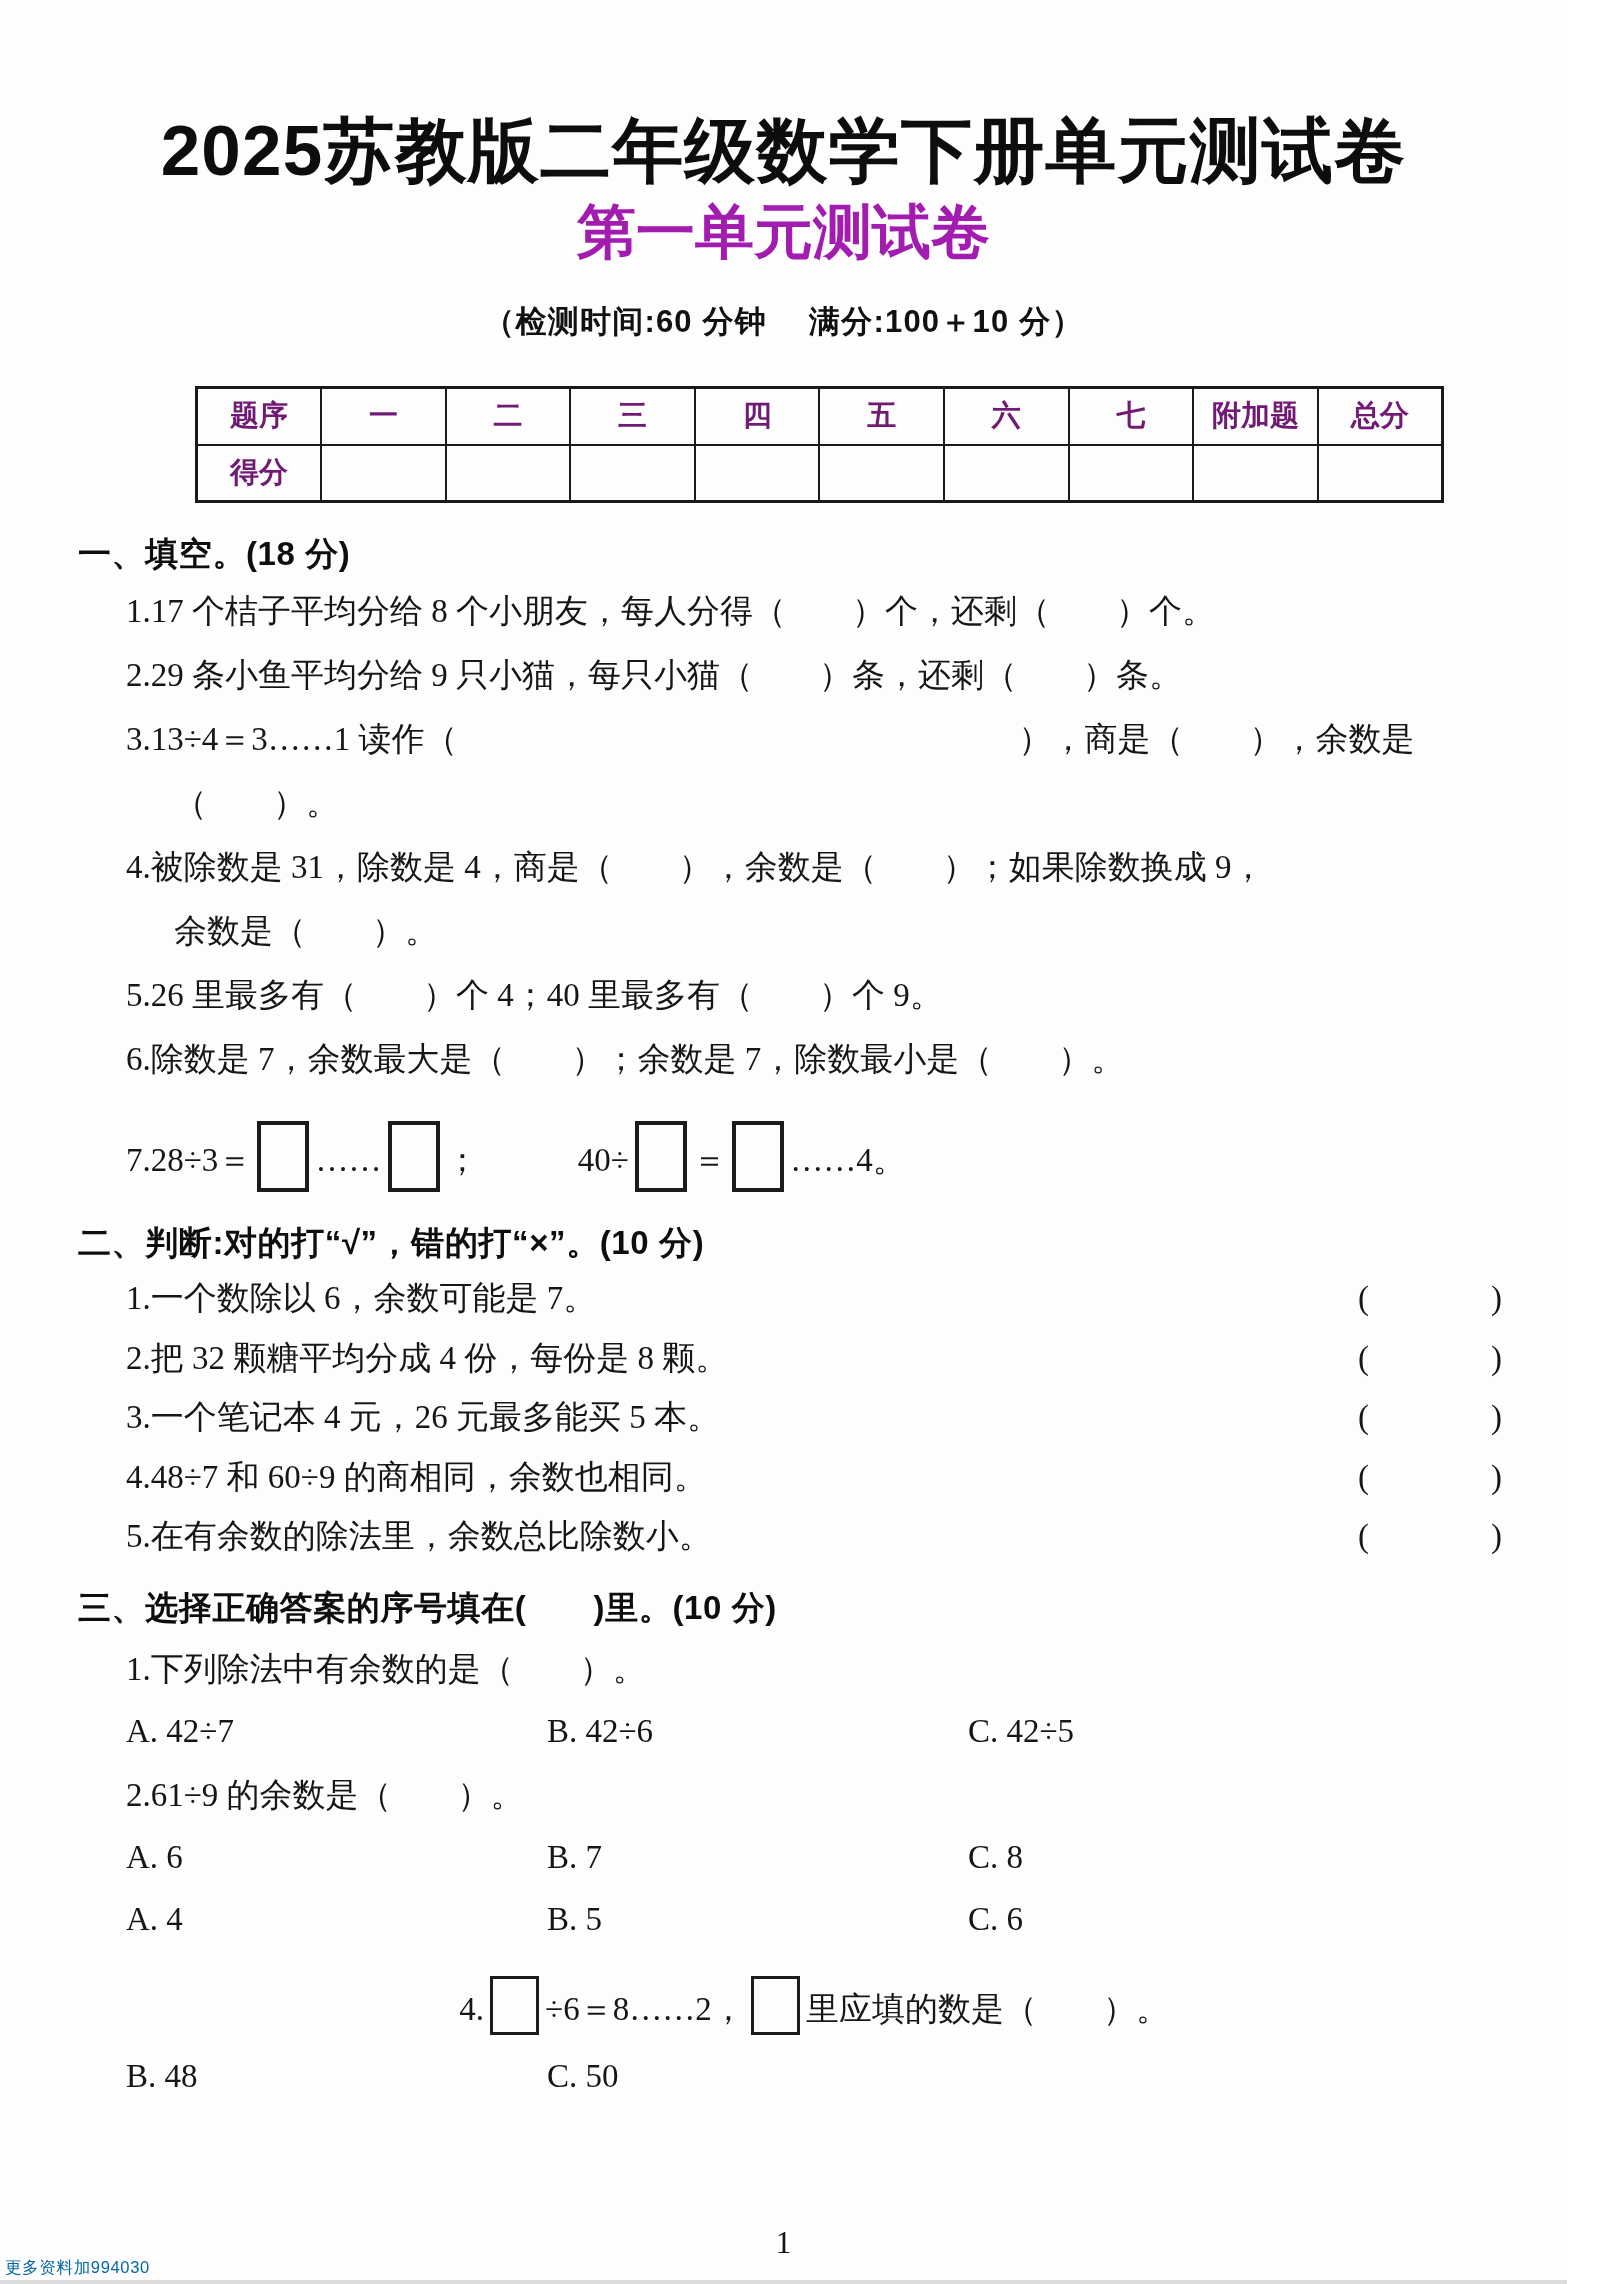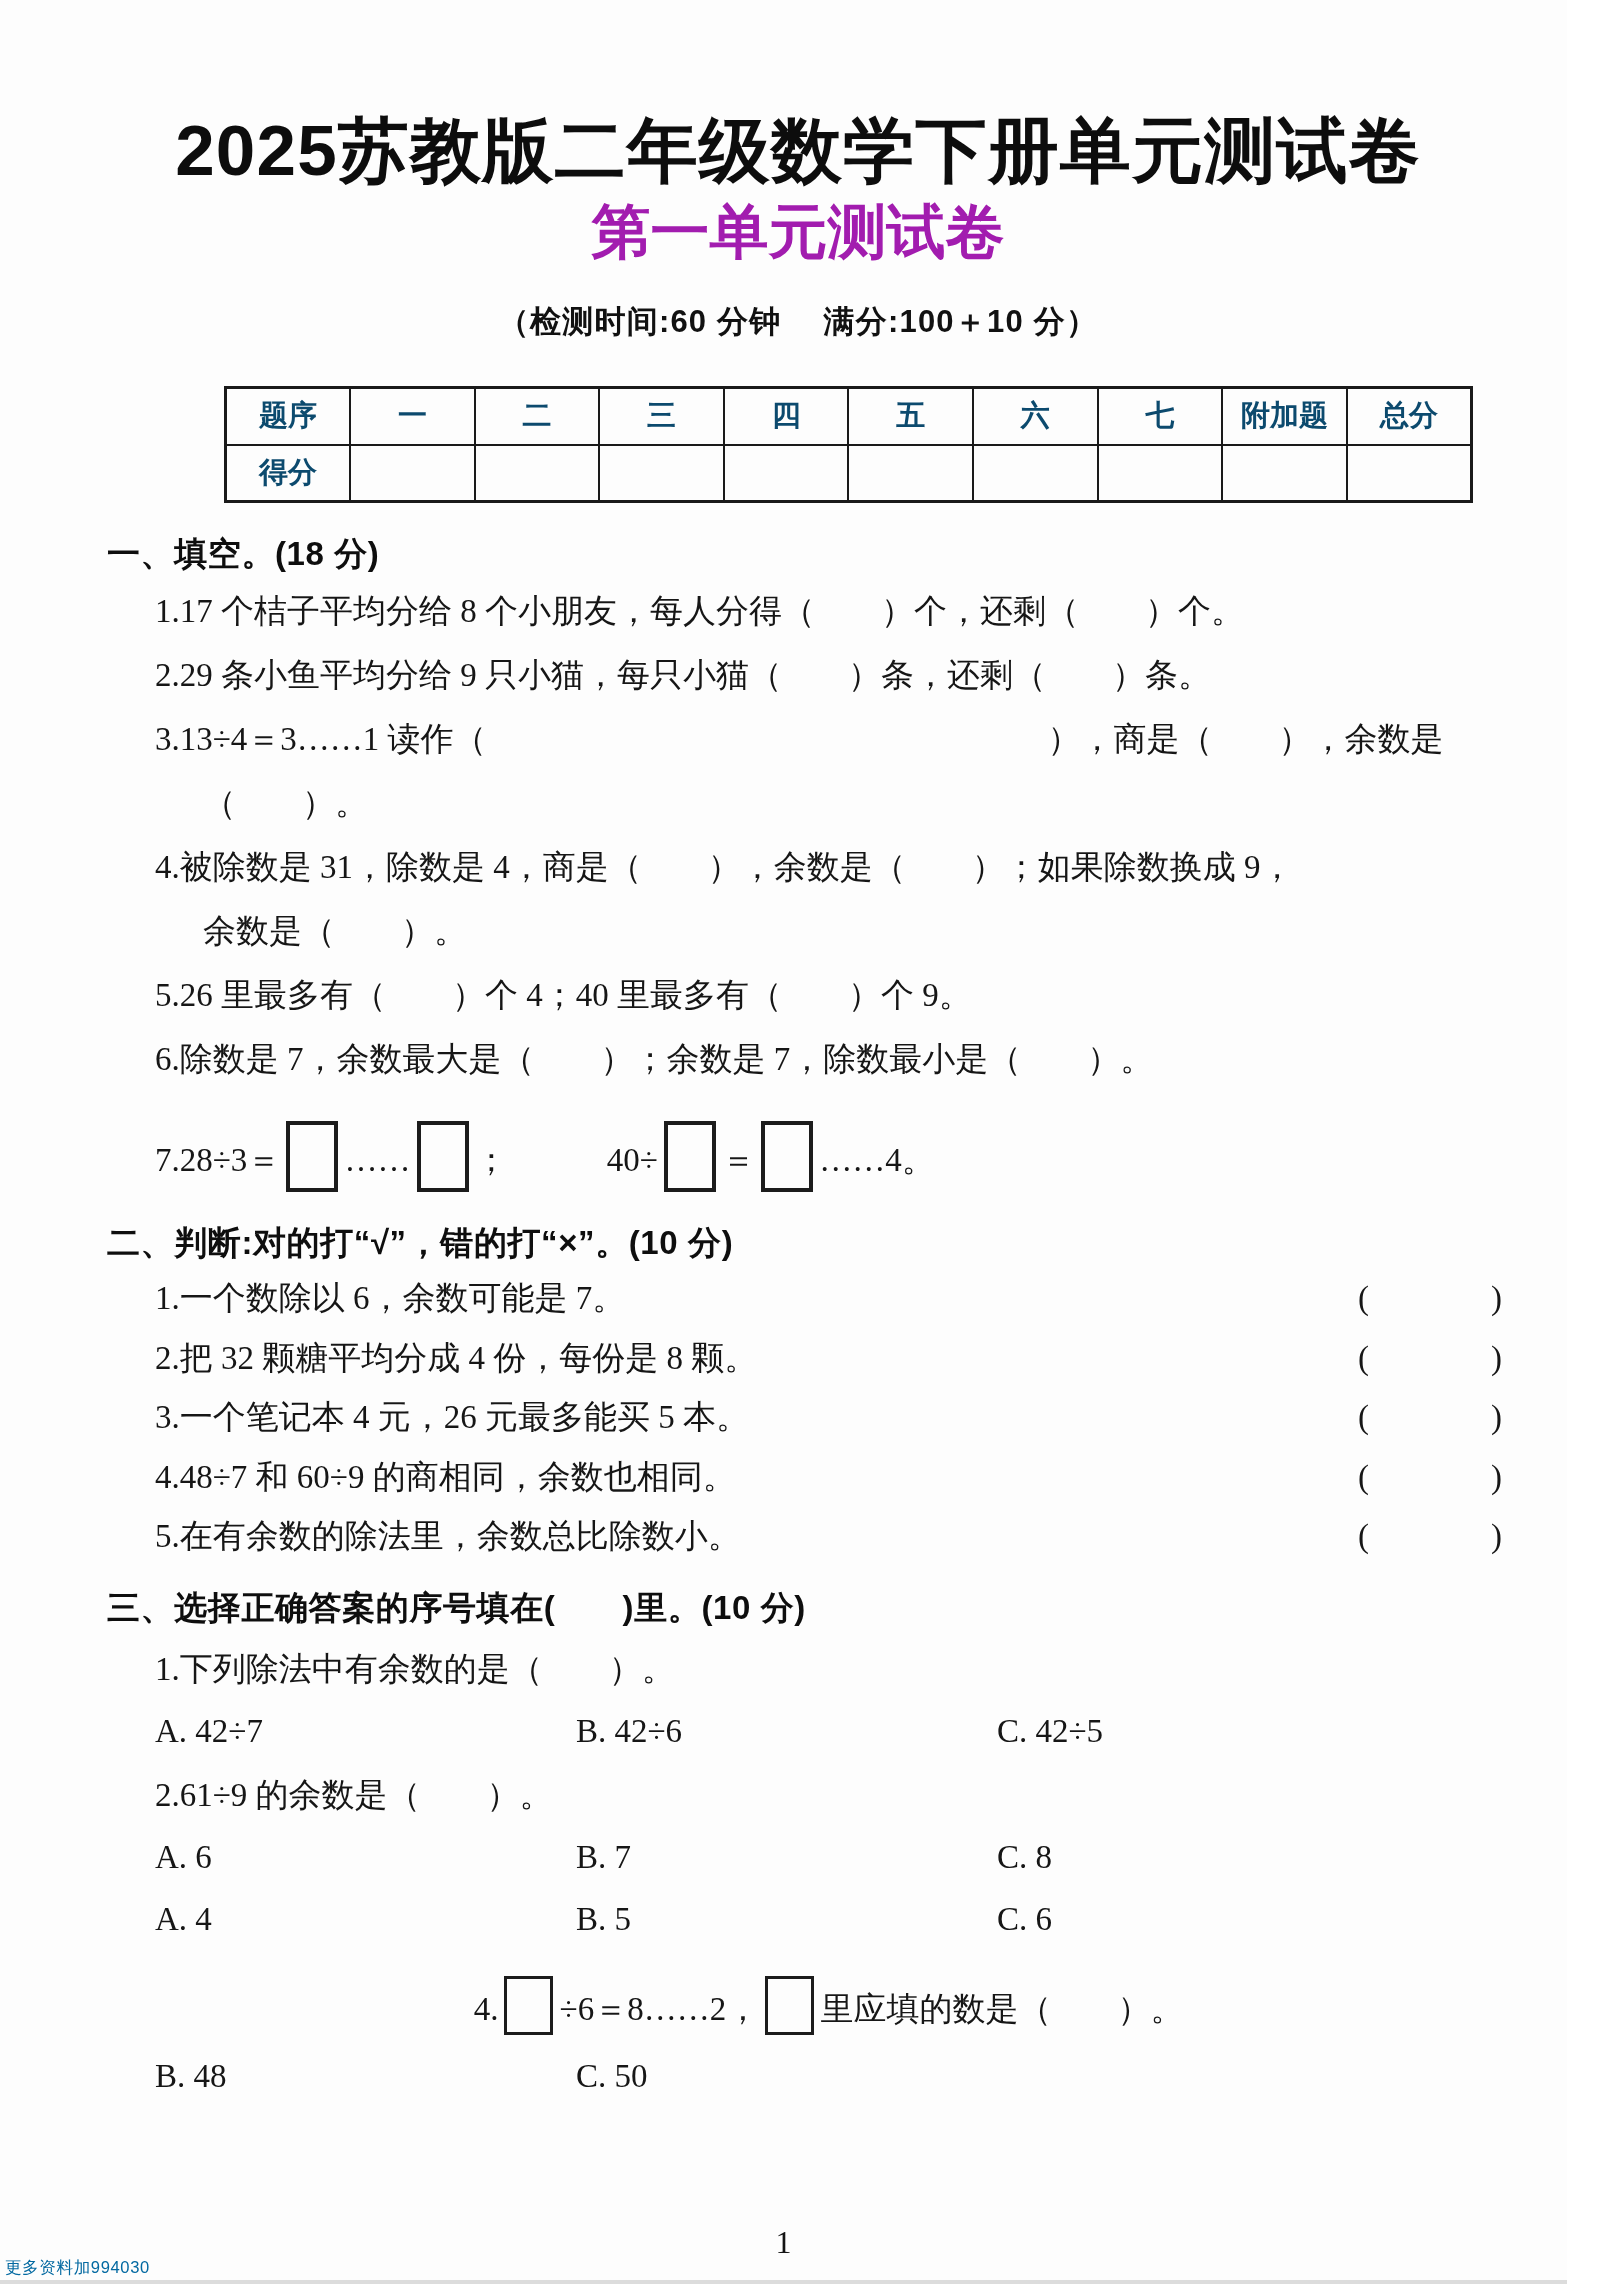--- a/index.html
+++ b/index.html
@@ -1,21 +1,20 @@
 <!DOCTYPE html>
 <html style="font-size:9.8px"><head>
 <meta charset="utf-8">
 <style>
   * { box-sizing: border-box; }
   html,body { margin:0; padding:0; background:#ffffff; }
   .page {
     position:relative; width:1567px; height:2284px;
     background:#fdfdfd; color:#161616; overflow:hidden;
     font-family:"Liberation Serif","DejaVu Serif",serif;
-    padding-left:29px;
   }
   .title {
     margin:111px 37px 0; text-align:center;
     font-family:"Liberation Sans","DejaVu Sans",sans-serif;
     font-weight:900; font-size:71px; line-height:1.12; letter-spacing:1.2px;
     white-space:nowrap; color:#0d0d0d;
   }
   .subtitle {
     margin:9.8px 37px 0; text-align:center;
     font-family:"Liberation Sans","DejaVu Sans",sans-serif;
@@ -29,21 +28,21 @@
     white-space:nowrap;
   }
   table.score {
     margin:43px 0 0 195px; width:1249px;
     border-collapse:collapse; table-layout:fixed;
     border:3.7px solid #1a1a1a;
   }
   table.score td {
     border:2.5px solid #1a1a1a; height:57px; padding:0;
     text-align:center; vertical-align:middle;
-    font-size:29px; font-weight:700; color:#0c4a6e;
+    font-size:29px; font-weight:700; color:#701a75;
   }
   .content { margin:0 65px 0 78px; font-size:33px; }
   .sec-h {
     margin-top:31px;
     font-family:"Liberation Sans","DejaVu Sans",sans-serif;
     font-weight:900; font-size:33px; line-height:1.2; color:#0e0e0e;
     white-space:nowrap; letter-spacing:0.6px;
   }
   .fi-line { margin-top:23px; padding-left:48px; line-height:41px; white-space:nowrap; }
   .sec-h + .fi-line { margin-top:17px; }

